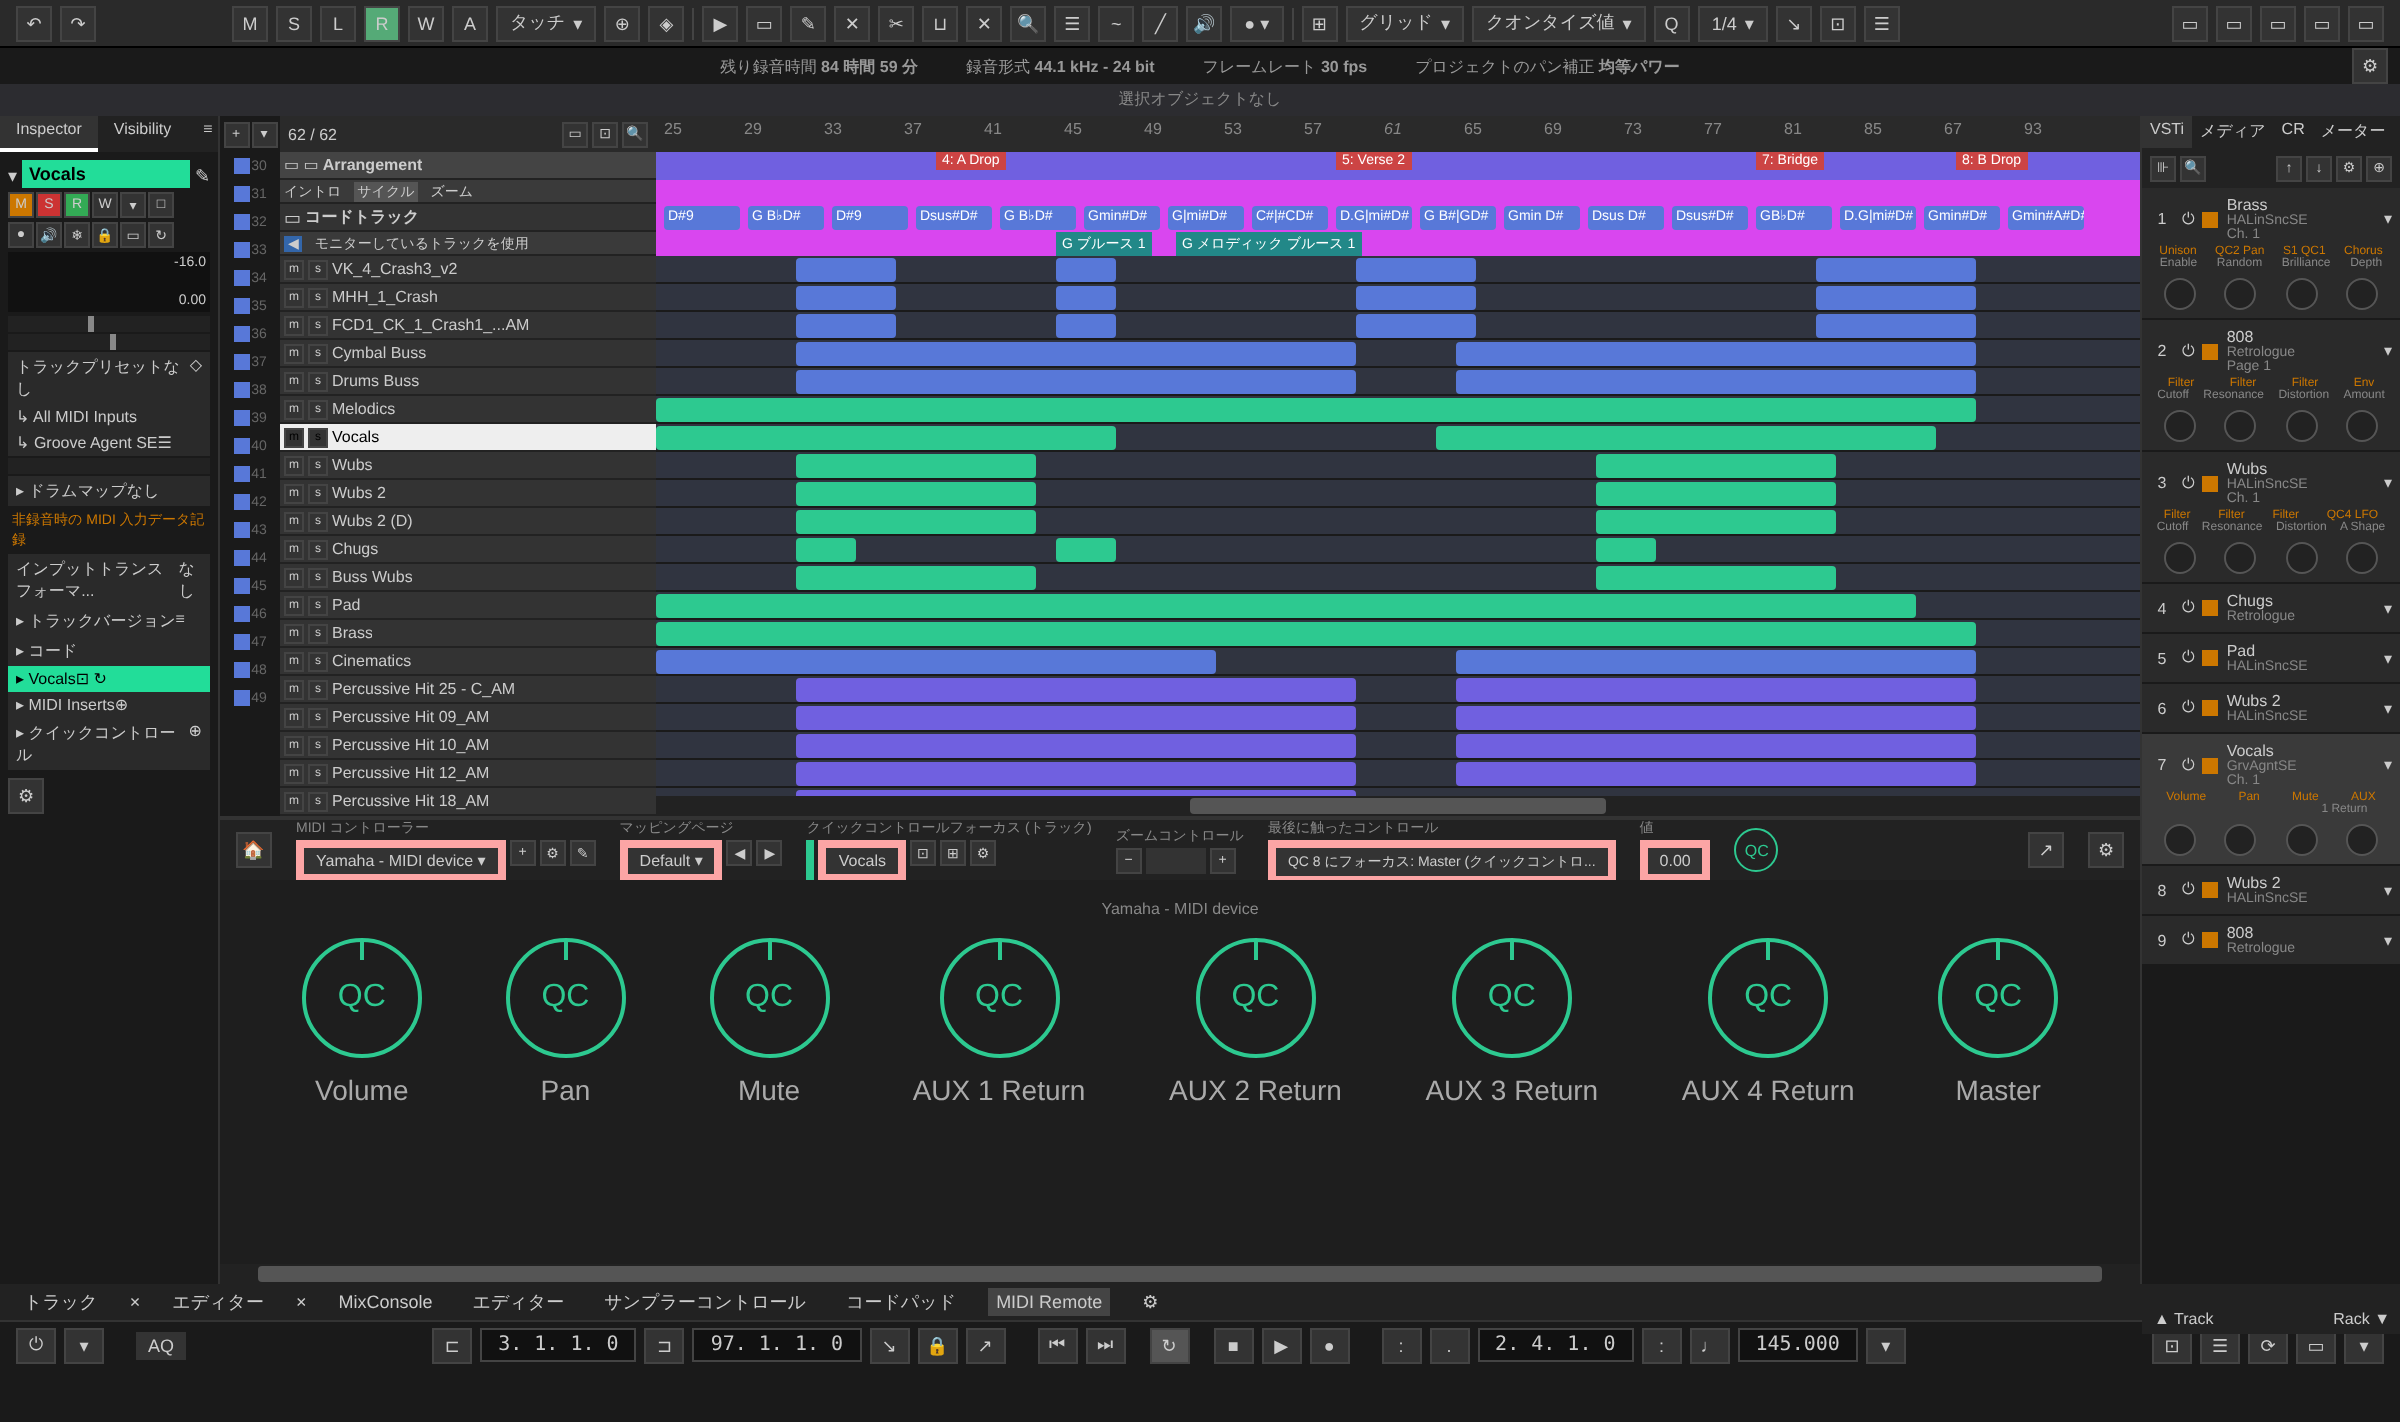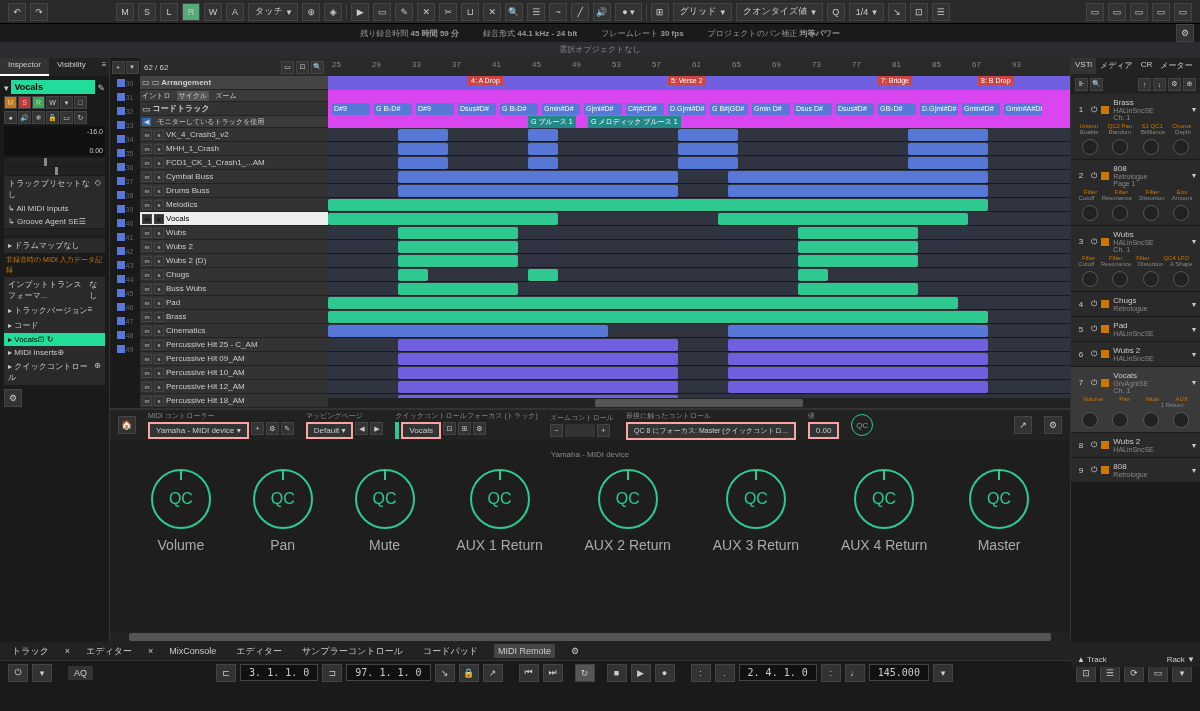--- a/index.html
+++ b/index.html
@@ -41,21 +41,21 @@
 .clip { position: absolute; height: 12px; top: 1px; border-radius: 2px; overflow: hidden; font-size: 7px; padding: 0 2px; line-height: 12px; }
 .clip.blue { background: #5878d8; color: #fff; }
 .clip.green { background: #2dc990; color: #000; }
 .clip.purple { background: #7060e0; color: #fff; }
 .marker { position: absolute; top: 0; font-size: 7px; padding: 1px 3px; background: #c44; color: #fff; }
 .marker.teal { background: #288; }
 .lower-panel { flex: 1; background: #1a1a1a; border-top: 2px solid #333; display: flex; flex-direction: column; }
 .lower-header { height: 30px; background: #222; display: flex; align-items: center; padding: 0 8px; gap: 12px; font-size: 8px; }
 .lower-field { display: flex; flex-direction: column; gap: 1px; }
 .lower-field-label { font-size: 7px; color: #888; }
-.lower-field-val { background: #333; padding: 2px 6px; border: 2px solid #fca5a5; }
+.lower-field-val { background: #333; padding: 2px 6px; border: 4px solid #fca5a5; }
 .qc-area { flex: 1; background: #1e1e1e; padding: 10px 20px; position: relative; }
 .qc-title { text-align: center; font-size: 8px; color: #888; margin-bottom: 10px; }
 .qc-knobs { display: flex; justify-content: space-around; align-items: center; }
 .qc-knob-item { display: flex; flex-direction: column; align-items: center; gap: 8px; }
 .qc-knob { width: 60px; height: 60px; border: 2px solid #2dc990; border-radius: 50%; display: flex; align-items: center; justify-content: center; font-size: 16px; color: #2dc990; position: relative; }
 .qc-knob::before { content: ''; position: absolute; width: 2px; height: 10px; background: #2dc990; top: -1px; left: 50%; transform: translateX(-50%); }
 .qc-label { font-size: 14px; color: #aaa; }
 .right-panel { width: 130px; background: #1a1a1a; border-left: 1px solid #333; }
 .right-tabs { height: 16px; display: flex; background: #222; font-size: 8px; }
 .right-tab { padding: 2px 4px; cursor: pointer; }
@@ -119,21 +119,21 @@
   <div class="tool-btn">☰</div>
   <div style="flex:1"></div>
   <div class="tool-btn">▭</div>
   <div class="tool-btn">▭</div>
   <div class="tool-btn">▭</div>
   <div class="tool-btn">▭</div>
   <div class="tool-btn">▭</div>
 </div>
 
 <div class="info-bar">
-  <span class="info-item"><span>残り録音時間</span> <b>45 時間 59 分</b></span>
+  <span class="info-item"><span>残り録音時間</span> <b>84 時間 59 分</b></span>
   <span class="info-item"><span>録音形式</span> <b>44.1 kHz - 24 bit</b></span>
   <span class="info-item"><span>フレームレート</span> <b>30 fps</b></span>
   <span class="info-item"><span>プロジェクトのパン補正</span> <b>均等パワー</b></span>
   <span style="position:absolute;right:6px" class="tool-btn">⚙</span>
 </div>
 
 <div class="status-bar">選択オブジェクトなし</div>
 
 <div class="main-area">
 

